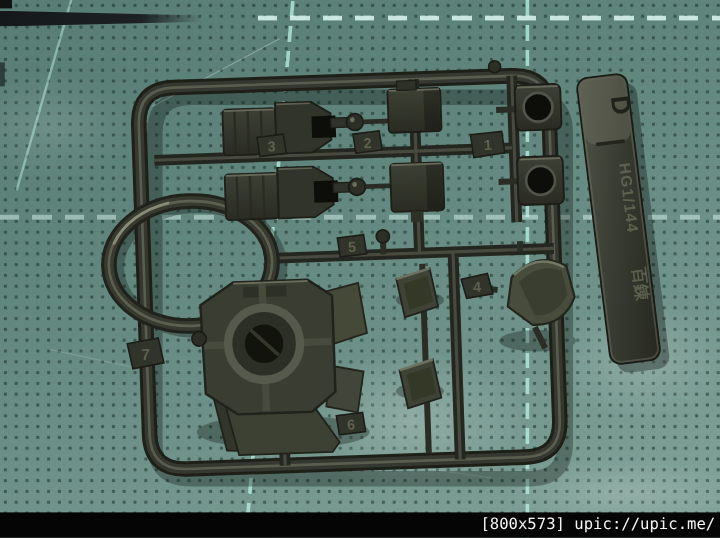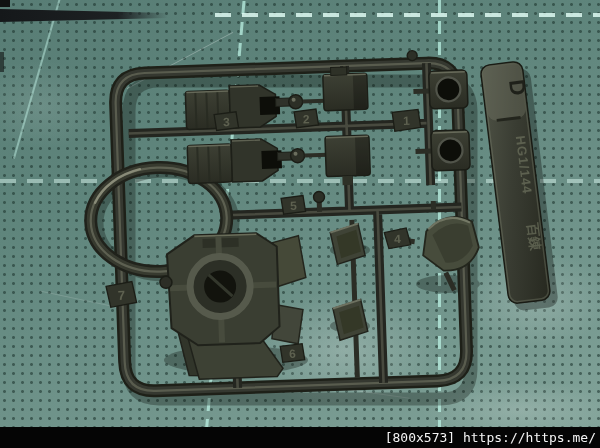--- a/index.html
+++ b/index.html
@@ -230,16 +230,16 @@
       <rect x="2" y="2" width="38" height="54" rx="8" fill="rgba(122,126,108,.35)"></rect>
       <rect x="1.5" y="1.5" width="39" height="237" rx="8" fill="none" stroke="rgba(130,134,115,.35)" stroke-width="1.5"></rect>
       <text transform="translate(27,18) rotate(90)" font-size="22" font-weight="bold" fill="#1f211a">D</text>
       <path d="M10,56 H34" stroke="#23251d" stroke-width="3"></path>
       <text transform="translate(27,74) rotate(90)" font-size="13" font-weight="bold" letter-spacing="1" fill="#5d6150">HG1/144</text>
       <text transform="translate(28,162) rotate(90)" font-size="14" font-weight="bold" fill="#5a5e4d">百錬</text>
     </g>
   </svg>
 
   <div id="footer-bar">
-    <span>[800x573] https://https.me/</span>
+    <span>[800x573] upic://upic.me/</span>
   </div>
 
 </div>
 
 </body></html>

